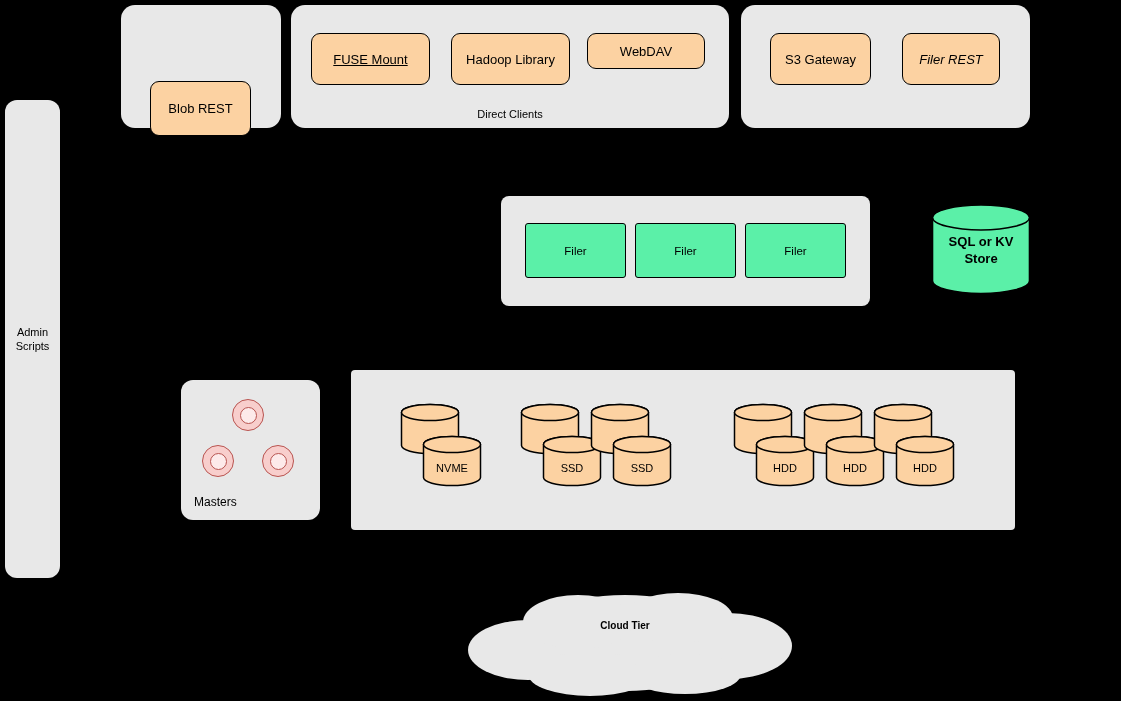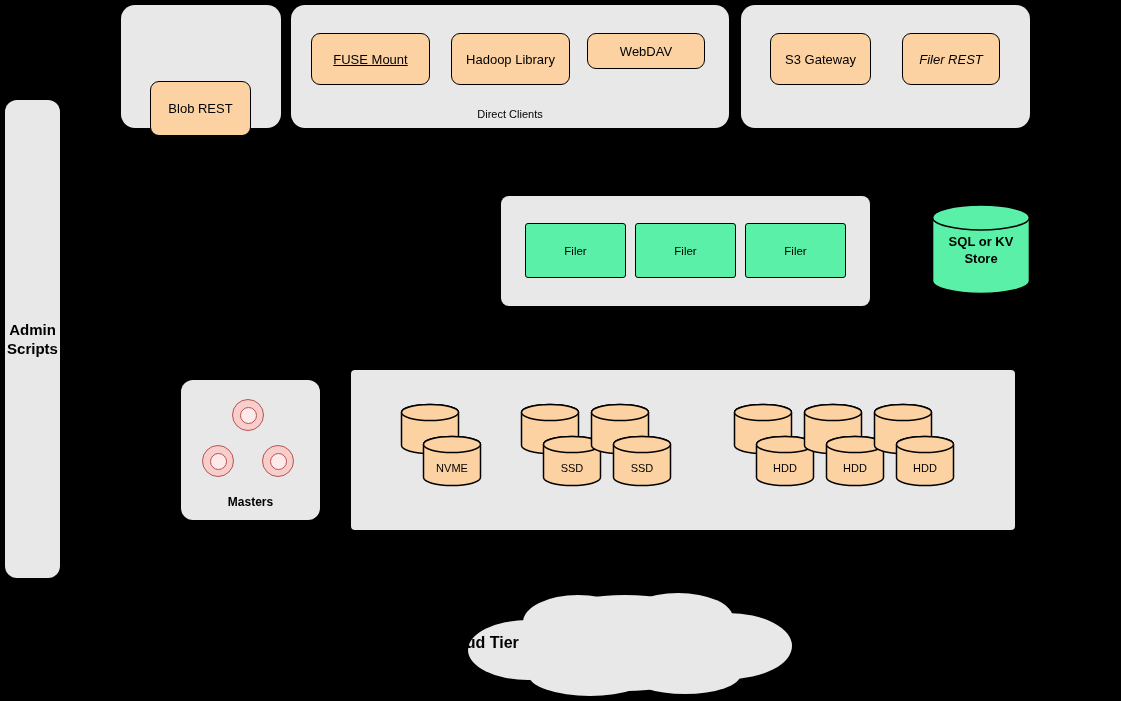--- a/index.html
+++ b/index.html
@@ -47,21 +47,21 @@
 
   .gw-group { left:741px; top:5px; width:289px; height:123px;padding-left:35px; }
   .node-s3       { left:29px;  top:28px; width:101px; height:52px; }
   .node-filerrest{ left:161px; top:28px; width:98px;  height:52px;font-style:italic; }
 
   
   .admin {
     position:absolute; left:5px; top:100px; width:55px; height:478px;
     background:var(--container,#e8e8e8); border-radius:12px;
     display:flex; align-items:center; justify-content:center;
-    text-align:center; font-weight:bold; font-size:15px; line-height:1.3;
+    text-align:center; font-weight:normal; font-size:11px; line-height:1.3;
   }
 
   
   .filer-group { left:501px; top:196px; width:369px; height:110px; border-radius:8px; }
   .filer-1 { left:24px;  top:27px; width:101px; height:55px; }
   .filer-2 { left:134px; top:27px; width:101px; height:55px; }
   .filer-3 { left:244px; top:27px; width:101px; height:55px; font-size:13.5px; }
 
   
   .sql-store { position:absolute; left:931px; top:203px; width:100px; height:93px; }
@@ -85,21 +85,21 @@
   .mcircle-inner {
     width:17px; height:17px; border-radius:50%;
     background:#fdeaea;
     border:1.4px solid var(--pink-border,#b85450);
   }
   .mc-1 { left:51px; top:19px; }
   .mc-2 { left:21px; top:65px; }
   .mc-3 { left:81px; top:65px; }
   .masters-label {
     position:absolute; left:0; right:0; bottom:11px;
-    text-align:center; font-weight:bold; font-size:12px;
+    font-weight:normal; font-size:12px;padding-left:13px;
   }
 
   
   .volume-group { left:351px; top:370px; width:664px; height:160px; border-radius:4px; }
   .stack { position:absolute; width:82px; height:86px; }
   .st-1 { left:49px;  top:33px; }
   .st-2 { left:169px; top:33px; }
   .st-3 { left:239px; top:33px; }
   .st-4 { left:382px; top:33px; }
   .st-5 { left:452px; top:33px; }
@@ -113,22 +113,22 @@
   .stack-label {
     position:absolute; left:22px; top:59px; width:60px;
     text-align:center; font-size:11px;
   }
 
   
   .cloud { position:absolute; left:440px; top:588px; width:370px; height:110px; }
   .cloud svg { position:absolute; left:0; top:0; }
   .cloud ellipse { fill: var(--container,#e8e8e8); }
   .cloud-label {
-    position:absolute; left:0; right:0; top:46px;
-    font-weight:bold; font-size:16px;
+    position:absolute; left:0; right:0; top:32px;
+    text-align:center; font-weight:bold; font-size:10px;
   }
 </style>
 </head>
 <body>
 
 <div class="canvas">
 
   <div class="group blob-group">
     <div class="node node-blob">Blob REST</div>
   </div>

